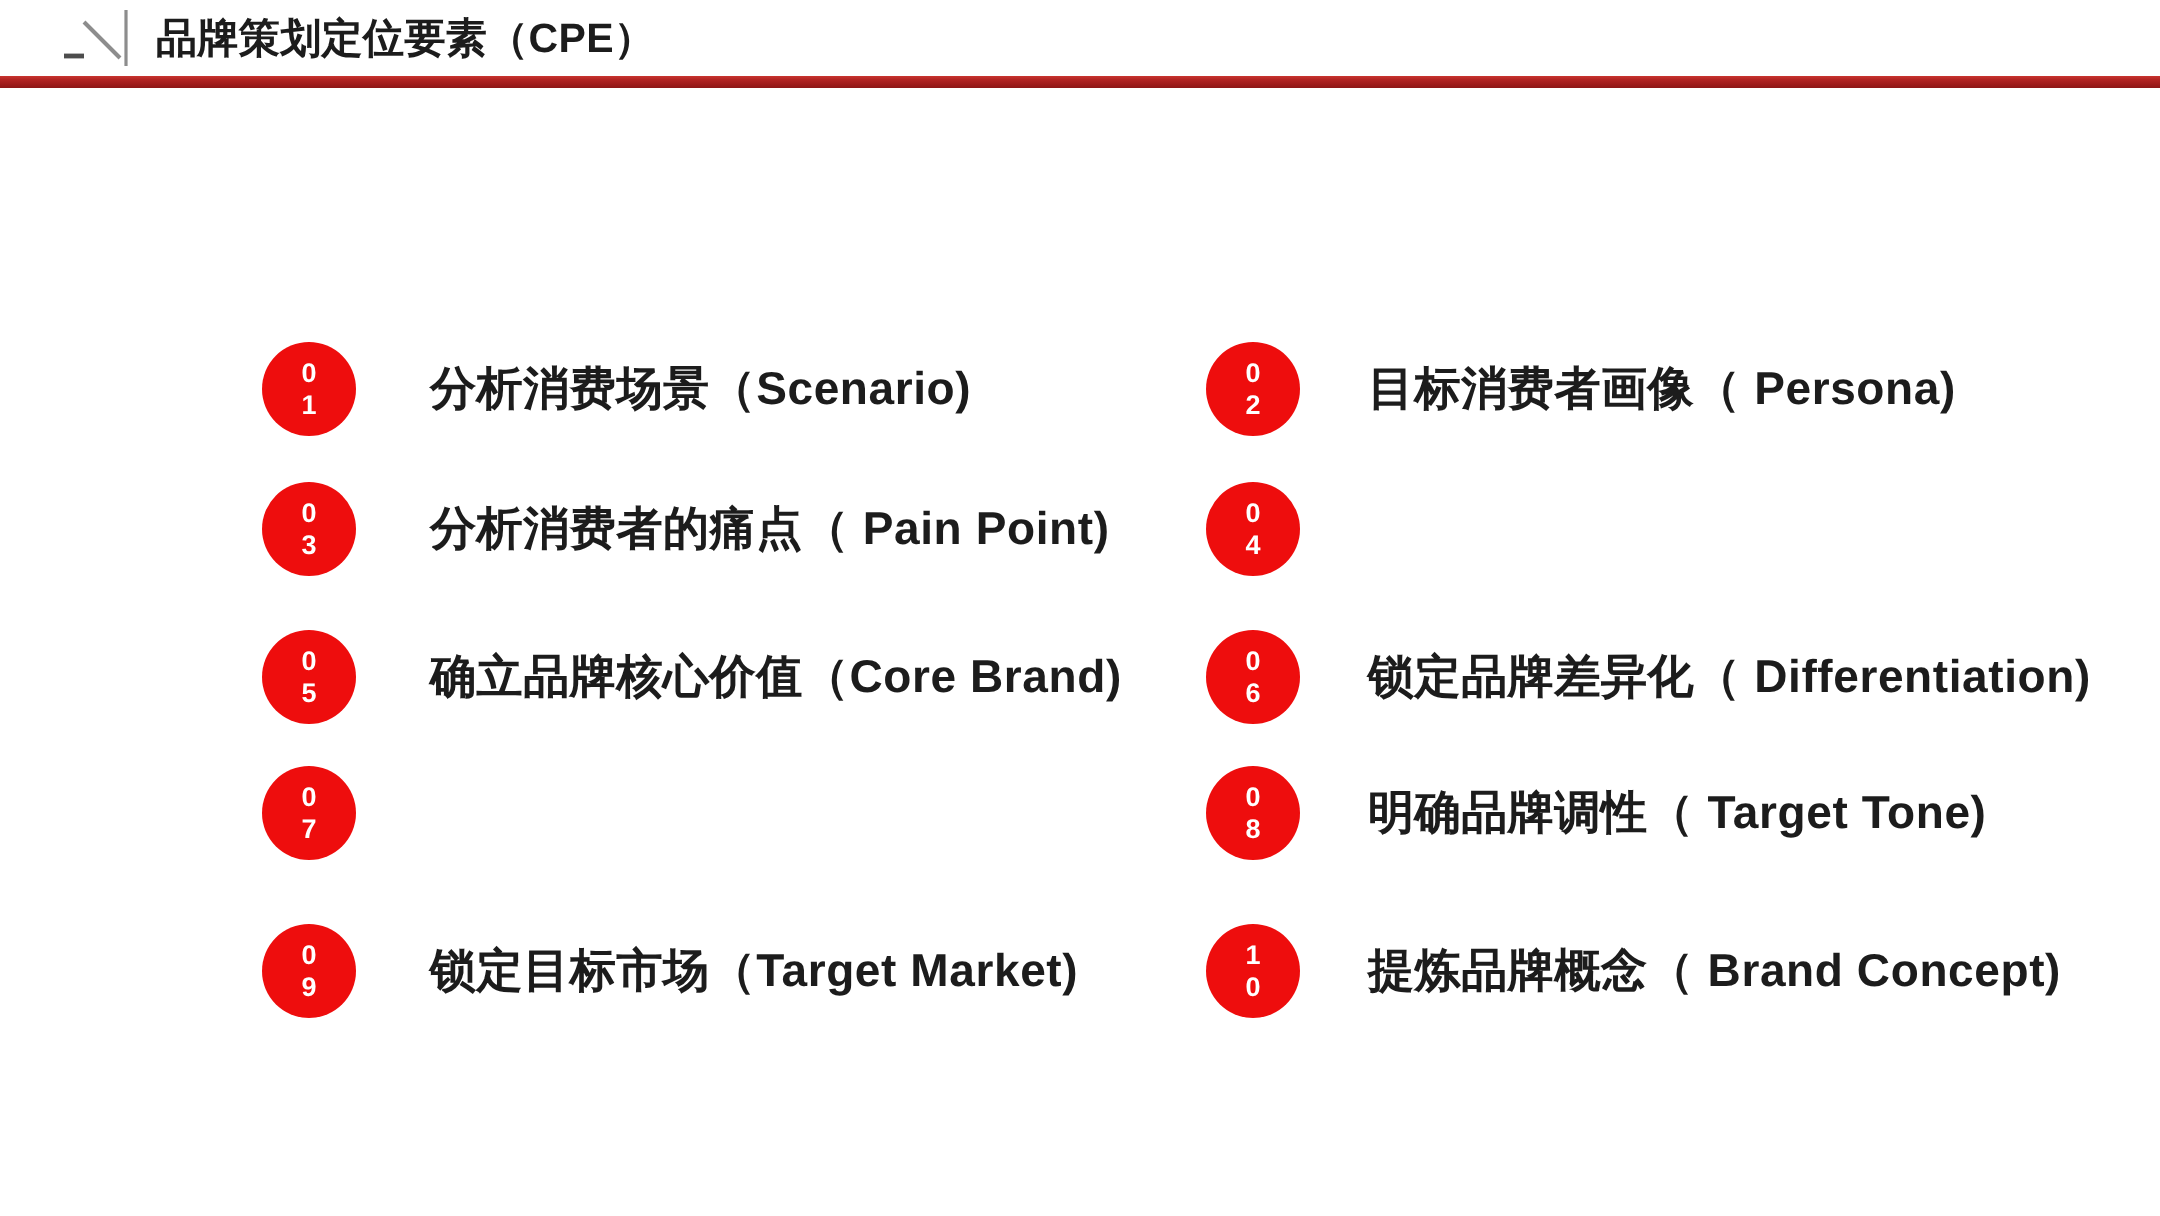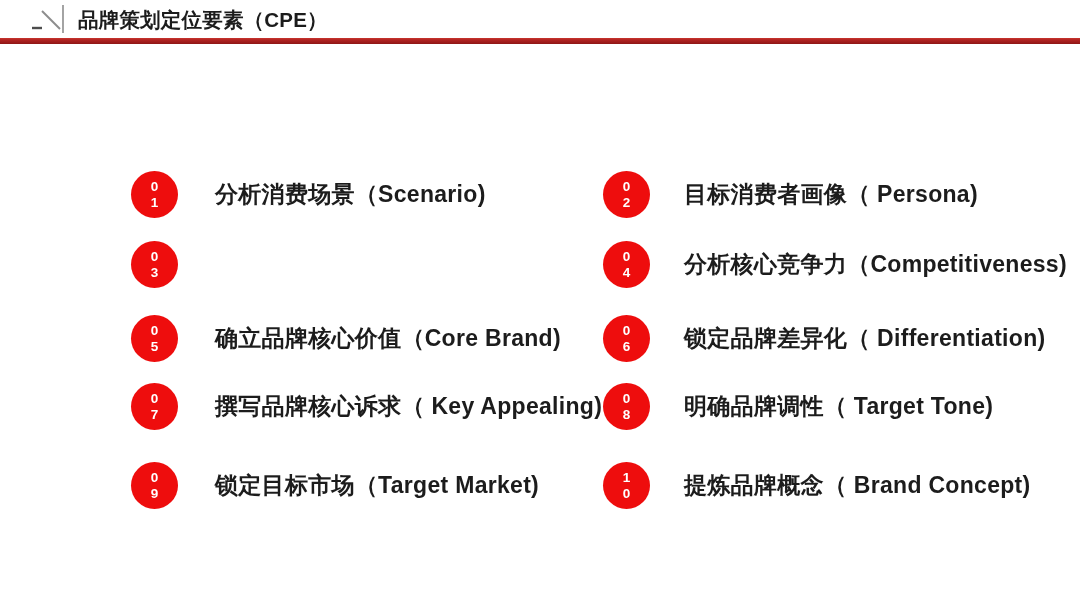--- a/index.html
+++ b/index.html
@@ -163,28 +163,28 @@
         <span class="d d2">2</span>
       </span>
       <span class="item-label">目标消费者画像（ Persona)</span>
     </div>
 
     <div class="item col-left row-2">
       <span class="badge">
         <span class="d d1">0</span>
         <span class="d d2">3</span>
       </span>
+      <span class="item-label">分析消费者的痛点（ Pain Point)</span>
     </div>
 
     <div class="item col-right row-2">
       <span class="badge">
         <span class="d d1">0</span>
         <span class="d d2">4</span>
       </span>
-      <span class="item-label">分析核心竞争力（Competitiveness)</span>
     </div>
 
     <div class="item col-left row-3">
       <span class="badge">
         <span class="d d1">0</span>
         <span class="d d2">5</span>
       </span>
       <span class="item-label">确立品牌核心价值（Core Brand)</span>
     </div>
 
@@ -194,21 +194,20 @@
         <span class="d d2">6</span>
       </span>
       <span class="item-label">锁定品牌差异化（ Differentiation)</span>
     </div>
 
     <div class="item col-left row-4">
       <span class="badge">
         <span class="d d1">0</span>
         <span class="d d2">7</span>
       </span>
-      <span class="item-label">撰写品牌核心诉求（ Key Appealing)</span>
     </div>
 
     <div class="item col-right row-4">
       <span class="badge">
         <span class="d d1">0</span>
         <span class="d d2">8</span>
       </span>
       <span class="item-label"> 明确品牌调性（ Target Tone)</span>
     </div>
 

